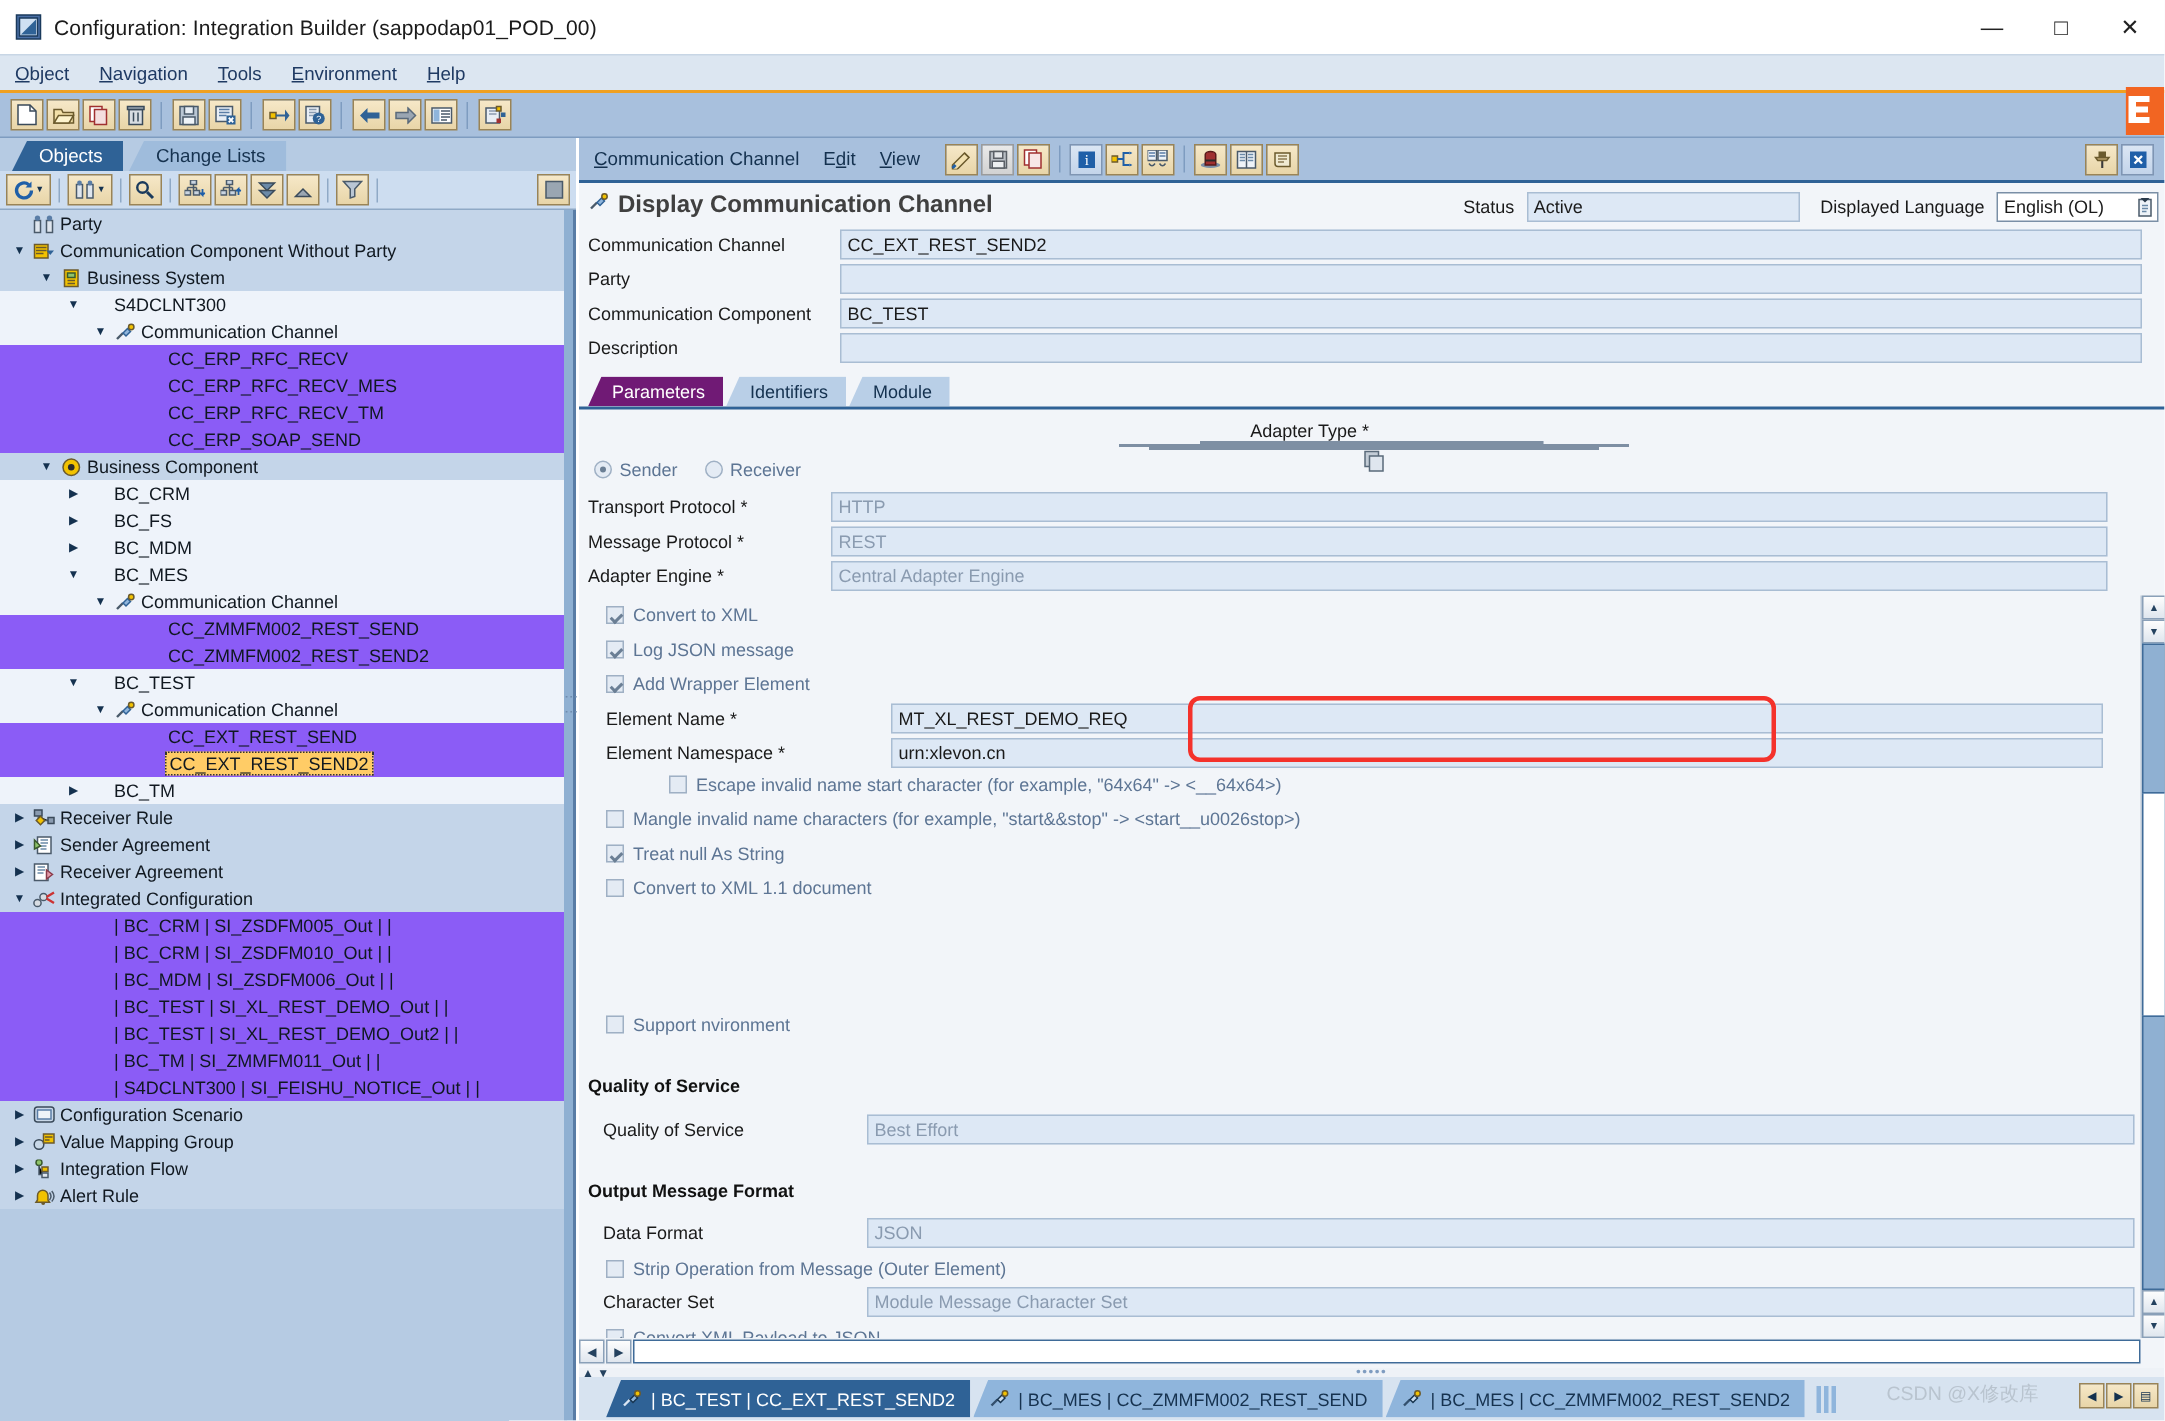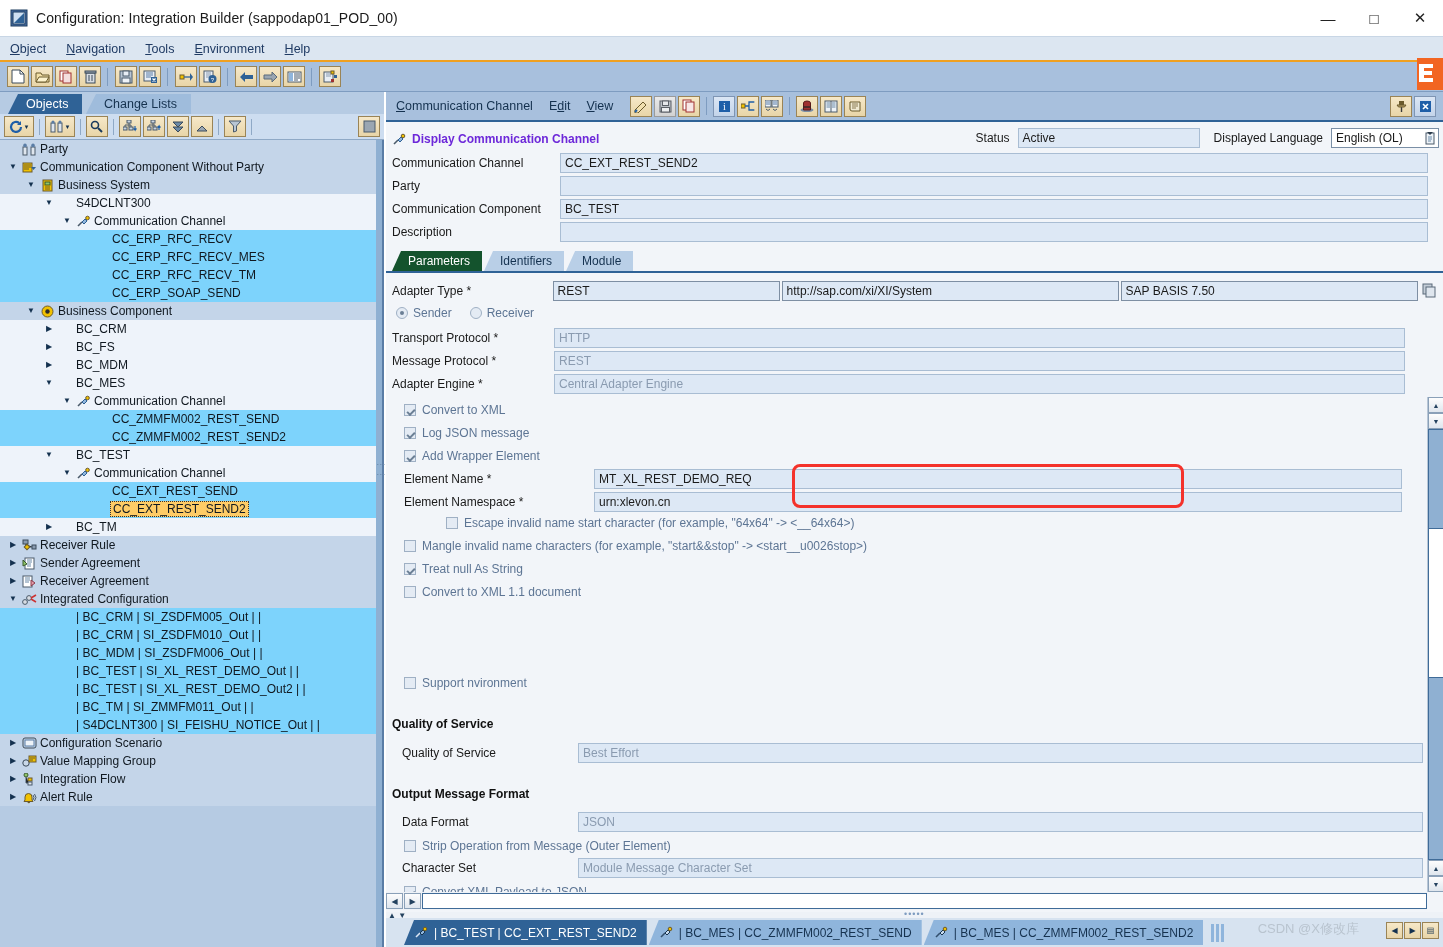--- a/index.html
+++ b/index.html
@@ -116,21 +116,21 @@
     background: #b6cbe3;
   }
   .trow {
     height: 18px; line-height: 18px;
     white-space: nowrap; font-size: 12px; color: #101820;
     display: flex; align-items: center;
     cursor: default;
   }
   .trow.alt0 { background: #c4d5e9; }
   .trow.alt1 { background: #eef3fa; }
-  .trow.alt2 { background: #7dd3fc; }
+  .trow.alt2 { background: #8b5cf6; }
   .exp {
     width: 14px; flex: 0 0 14px; text-align: center; font-size: 8px; color: #14314f;
   }
   .ticon { width: 18px; flex: 0 0 18px; display: flex; align-items: center; justify-content: center; }
   .tlabel { padding-left: 2px; }
   .tlabel.sel {
     background: #ffcc66; border: 1px dotted #333; padding: 0 2px; line-height: 14px;
   }
 
   
@@ -166,22 +166,22 @@
   .rtbsep { width: 1px; height: 18px; background: #7e9cc0; margin: 0 5px; }
   .rtb-right { position: absolute; right: 6px; top: 4px; display: flex; }
 
   .rbody {
     position: absolute; left: 0; top: 30px; width: 1057px; height: 790px;
     background: #f2f5f9;
   }
 
   .secthead {
     position: absolute; left: 6px; top: 6px; height: 18px;
-    display: flex; align-items: flex-end;
-    font-weight: bold; font-size: 12px; color: #6d28d9;
+    display: flex; align-items: flex-start;
+    font-weight: bold; font-size: 16px; color: #404040;
   }
   .statusline {
     position: absolute; right: 4px; top: 6px; display: flex; align-items: center;
     font-size: 12px; color: #1a1a1a;
   }
 
   .frow { position: absolute; height: 21px; display: flex; align-items: center; }
   .flabel { font-size: 12px; color: #1a1a1a; }
   .fld {
     height: 20px; line-height: 19px;
@@ -197,21 +197,21 @@
   .tabs {
     position: absolute; left: 6px; top: 0; height: 22px; display: flex; align-items: flex-end;
   }
   .ftab {
     height: 20px; line-height: 20px; padding: 0 12px 0 16px;
     font-size: 12px; color: #14314f; background: #b9cfe7;
     margin-right: 2px;
     clip-path: polygon(9px 0, 100% 0, 100% 100%, 0 100%);
     cursor: default;
   }
-  .ftab.active { background: #14532d; color: #fff; }
+  .ftab.active { background: #701a75; color: #fff; }
   .tabsunder {
     position: absolute; left: 0; top: 22px; width: 1057px; height: 2px; background: #2f6296;
   }
 
   .cbrow { position: absolute; height: 18px; display: flex; align-items: center; }
   .cbox {
     width: 12px; height: 12px; border: 1px solid #9fb0c4; background: #e4ebf4;
     margin-right: 6px; position: relative; flex: 0 0 12px;
   }
   .cbox.checked::after {
@@ -963,21 +963,21 @@
 
       <div style="position:absolute;left:0;top:127px;width:1057px;height:24px;">
         <div class="tabs">
           <div class="ftab active">Parameters</div>
           <div class="ftab">Identifiers</div>
           <div class="ftab">Module</div>
         </div>
         <div class="tabsunder"></div>
       </div>
 
-      <div class="frow" style="left:6px; top:158px; width:1045px;">
+      <div class="frow" style="left:6px; top:158px; width:1045px;flex-direction:column;">
         <span class="flabel" style="width:162px;">
           <span>Adapter Type *</span>
         </span>
         <span class="fld strong" style="width:229px;">REST</span>
         <span class="fld strong" style="width:340px;margin-left:2px;">http://sap.com/xi/XI/System</span>
         <span class="fld strong" style="width:300px;margin-left:2px;">SAP BASIS 7.50</span>
         <span style="margin-left:4px;display:flex;">
           <svg width="15" height="15" viewBox="0 0 15 15">
               <rect x="1" y="1" width="9" height="10" fill="#c3ccd6" stroke="#5a6a7a"></rect>
               <rect x="4" y="4" width="9" height="10" fill="#dfe6ee" stroke="#5a6a7a"></rect>

